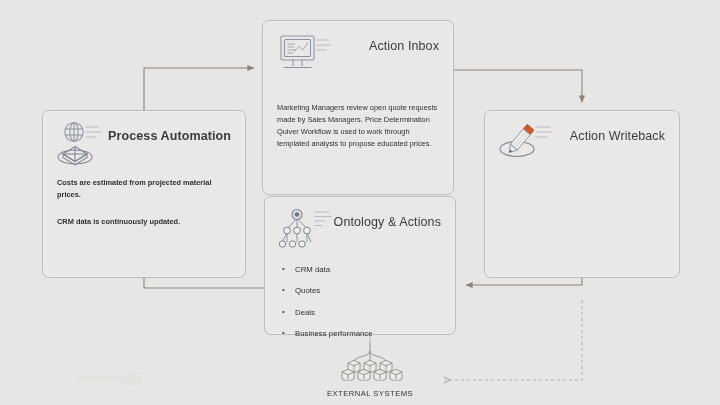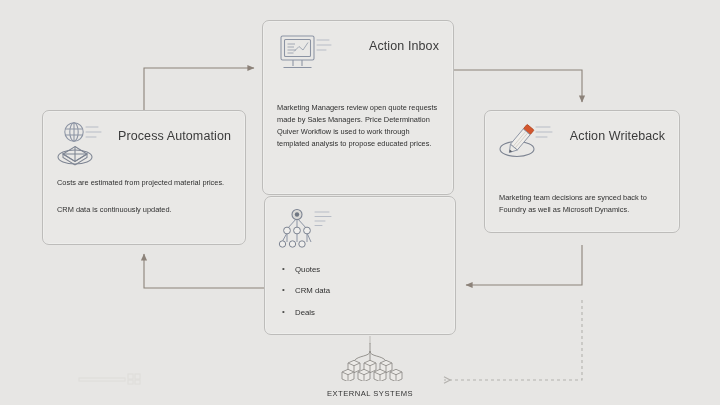--- a/index.html
+++ b/index.html
@@ -80,23 +80,23 @@
   }
   .bullets li:before {
     content: "\2022";
     position: absolute;
     left: 3px;
     top: -1px;
     font-size: 8px;
     color: #50504e;
   }
   
-  #card-process-automation { left: 42px;  top: 110px; width: 204px; height: 135px; }
+  #card-process-automation { left: 42px;  top: 110px; width: 204px; height: 168px; font-weight: bold; }
   #card-action-inbox       { left: 262px; top: 20px;  width: 192px; height: 175px; }
-  #card-action-writeback   { left: 484px; top: 110px; width: 196px; height: 123px; }
+  #card-action-writeback   { left: 484px; top: 110px; width: 196px; height: 168px; }
   #card-ontology-actions   { left: 264px; top: 196px; width: 192px; height: 139px; }
 
   
   #external-systems {
     position: absolute;
     left: 292px;
     top: 343px;
     width: 156px;
     text-align: center;
   }
@@ -230,23 +230,20 @@
           </g>
           <g stroke="#b7bcc6" stroke-width="1" stroke-linecap="round">
             <path d="M39,8 H53"></path>
             <path d="M39,13 H55"></path>
             <path d="M39,18 H50"></path>
           </g>
         </svg>
       </div>
       <div class="card-title">Action Writeback</div>
     </div>
-    <div class="card-body">
-      <p>Marketing team decisions are synced back to Foundry as well as Microsoft Dynamics.</p>
-    </div>
   </div>
 
   <div class="card" id="card-ontology-actions">
     <div class="card-head">
       <div class="card-icon">
         <svg viewBox="0 0 58 50" width="58" height="50">
           <g fill="none" stroke="#8b93a3" stroke-width="1">
             <path d="M20,13 L10,24 M20,13 L20,24 M20,13 L30,24"></path>
             <path d="M10,28 L5,37 M10,28 L10,37 M20,28 L20,37 M30,28 L30,37 M30,28 L34,37"></path>
           </g>
@@ -261,26 +258,28 @@
             <circle cx="25" cy="39" r="3.2"></circle>
           </g>
           <g stroke="#b7bcc6" stroke-width="1" stroke-linecap="round">
             <path d="M38,7 H52"></path>
             <path d="M38,11.5 H54"></path>
             <path d="M38,16 H48"></path>
             <path d="M38,20.5 H45"></path>
           </g>
         </svg>
       </div>
+      <div class="card-title">Ontology &amp; Actions</div>
     </div>
     <div class="card-body">
       <ul class="bullets">
+        <li>CRM data</li>
         <li>Quotes</li>
-        <li>CRM data</li>
         <li>Deals</li>
+        <li>Business performance</li>
       </ul>
     </div>
   </div>
 
   <div id="external-systems">
     <svg class="es-icon" viewBox="0 0 156 38">
       <g fill="none" stroke="#8c8a86" stroke-width="0.9">
         <path d="M78,0 L78,8"></path>
         <path d="M78,8 C78,14 66,12 62,18"></path>
         <path d="M78,8 L78,18"></path>

